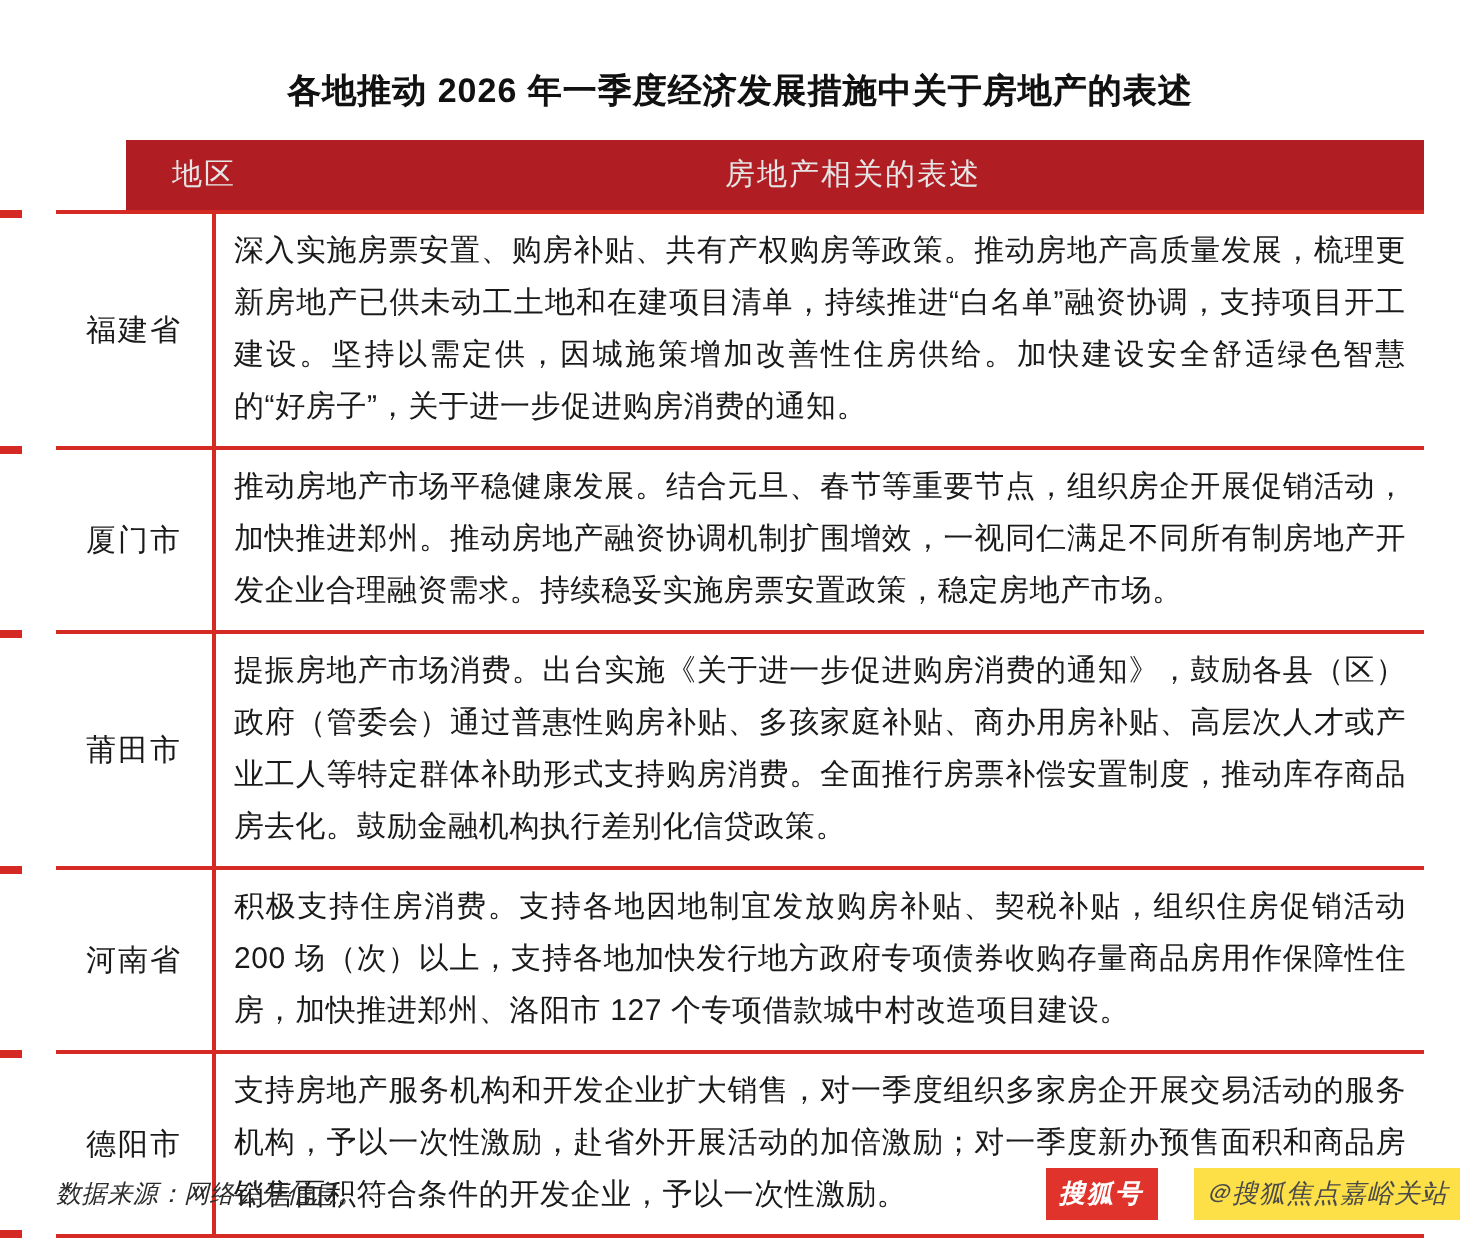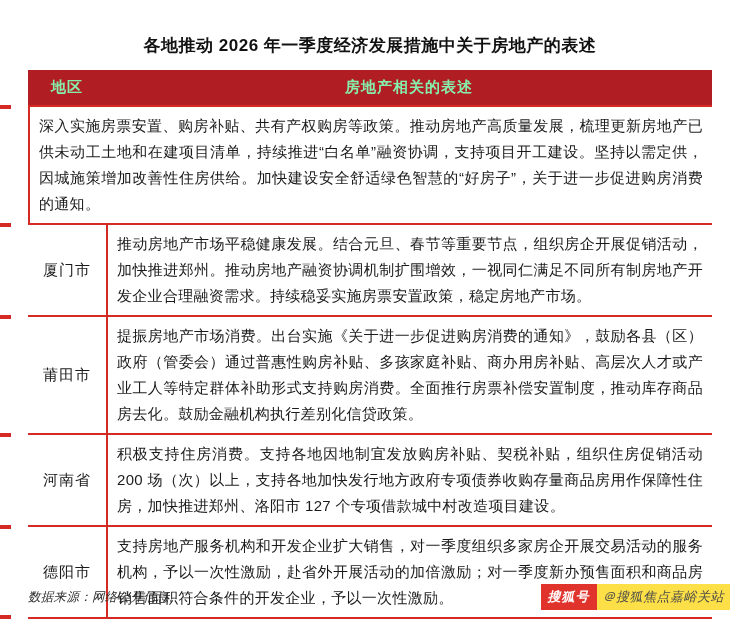--- a/index.html
+++ b/index.html
@@ -20,22 +20,23 @@
     letter-spacing: 0.5px;
   }
   .table {
     margin: 0 28px;
     position: relative;
     border-bottom: 2px solid var(--border, #d42a23);
   }
   .thead {
     display: flex;
     background: var(--header-bg, #b01e24);
-    color: #86efac;
-    font-weight: bold;
+    color: #e5e5e5;
+    font-weight: normal;
+    margin-left: 35px;
   }
   .th { padding: 8px 4px; font-size: 15px; text-align: center; letter-spacing: 1px; }
   .th.region-col { width: 78px; }
   .th.desc-col { flex: 1; }
   .row {
     display: flex;
     border-top: 2px solid var(--border, #d42a23);
     position: relative;
     background: #ffffff;
   }
@@ -71,21 +72,21 @@
     position: absolute;
     left: 28px;
     right: 10px;
     bottom: 20px;
     display: flex;
     justify-content: space-between;
     align-items: center;
     font-style: italic;
   }
   .source { font-size: 12.5px; color: #2b2b2b; letter-spacing: 0.3px; }
-  .watermark { display: flex; align-items: flex-end; }
+  .watermark { display: flex; align-items: flex-end; gap: 18px; }
   .badge {
     background: var(--badge-bg, #e0332c);
     color: var(--badge-text, #ffffff);
     font-size: 13px;
     font-weight: bold;
     padding: 4px 7px;
     display: flex;
     align-items: center;
     letter-spacing: 1px;
   }
@@ -108,20 +109,21 @@
 
   <div class="table">
 
     <div class="thead">
       <div class="th region-col">地区</div>
       <div class="th desc-col">房地产相关的表述</div>
     </div>
 
     <div class="row">
       <div class="tick"></div>
+      <div class="td region-col">福建省</div>
       <div class="td desc-col">深入实施房票安置、购房补贴、共有产权购房等政策。推动房地产高质量发展，梳理更新房地产已供未动工土地和在建项目清单，持续推进“白名单”融资协调，支持项目开工建设。坚持以需定供，因城施策增加改善性住房供给。加快建设安全舒适绿色智慧的“好房子”，关于进一步促进购房消费的通知。</div>
     </div>
 
     <div class="row">
       <div class="tick"></div>
       <div class="td region-col">厦门市</div>
       <div class="td desc-col">推动房地产市场平稳健康发展。结合元旦、春节等重要节点，组织房企开展促销活动，加快推进郑州。推动房地产融资协调机制扩围增效，一视同仁满足不同所有制房地产开发企业合理融资需求。持续稳妥实施房票安置政策，稳定房地产市场。</div>
     </div>
 
     <div class="row">

